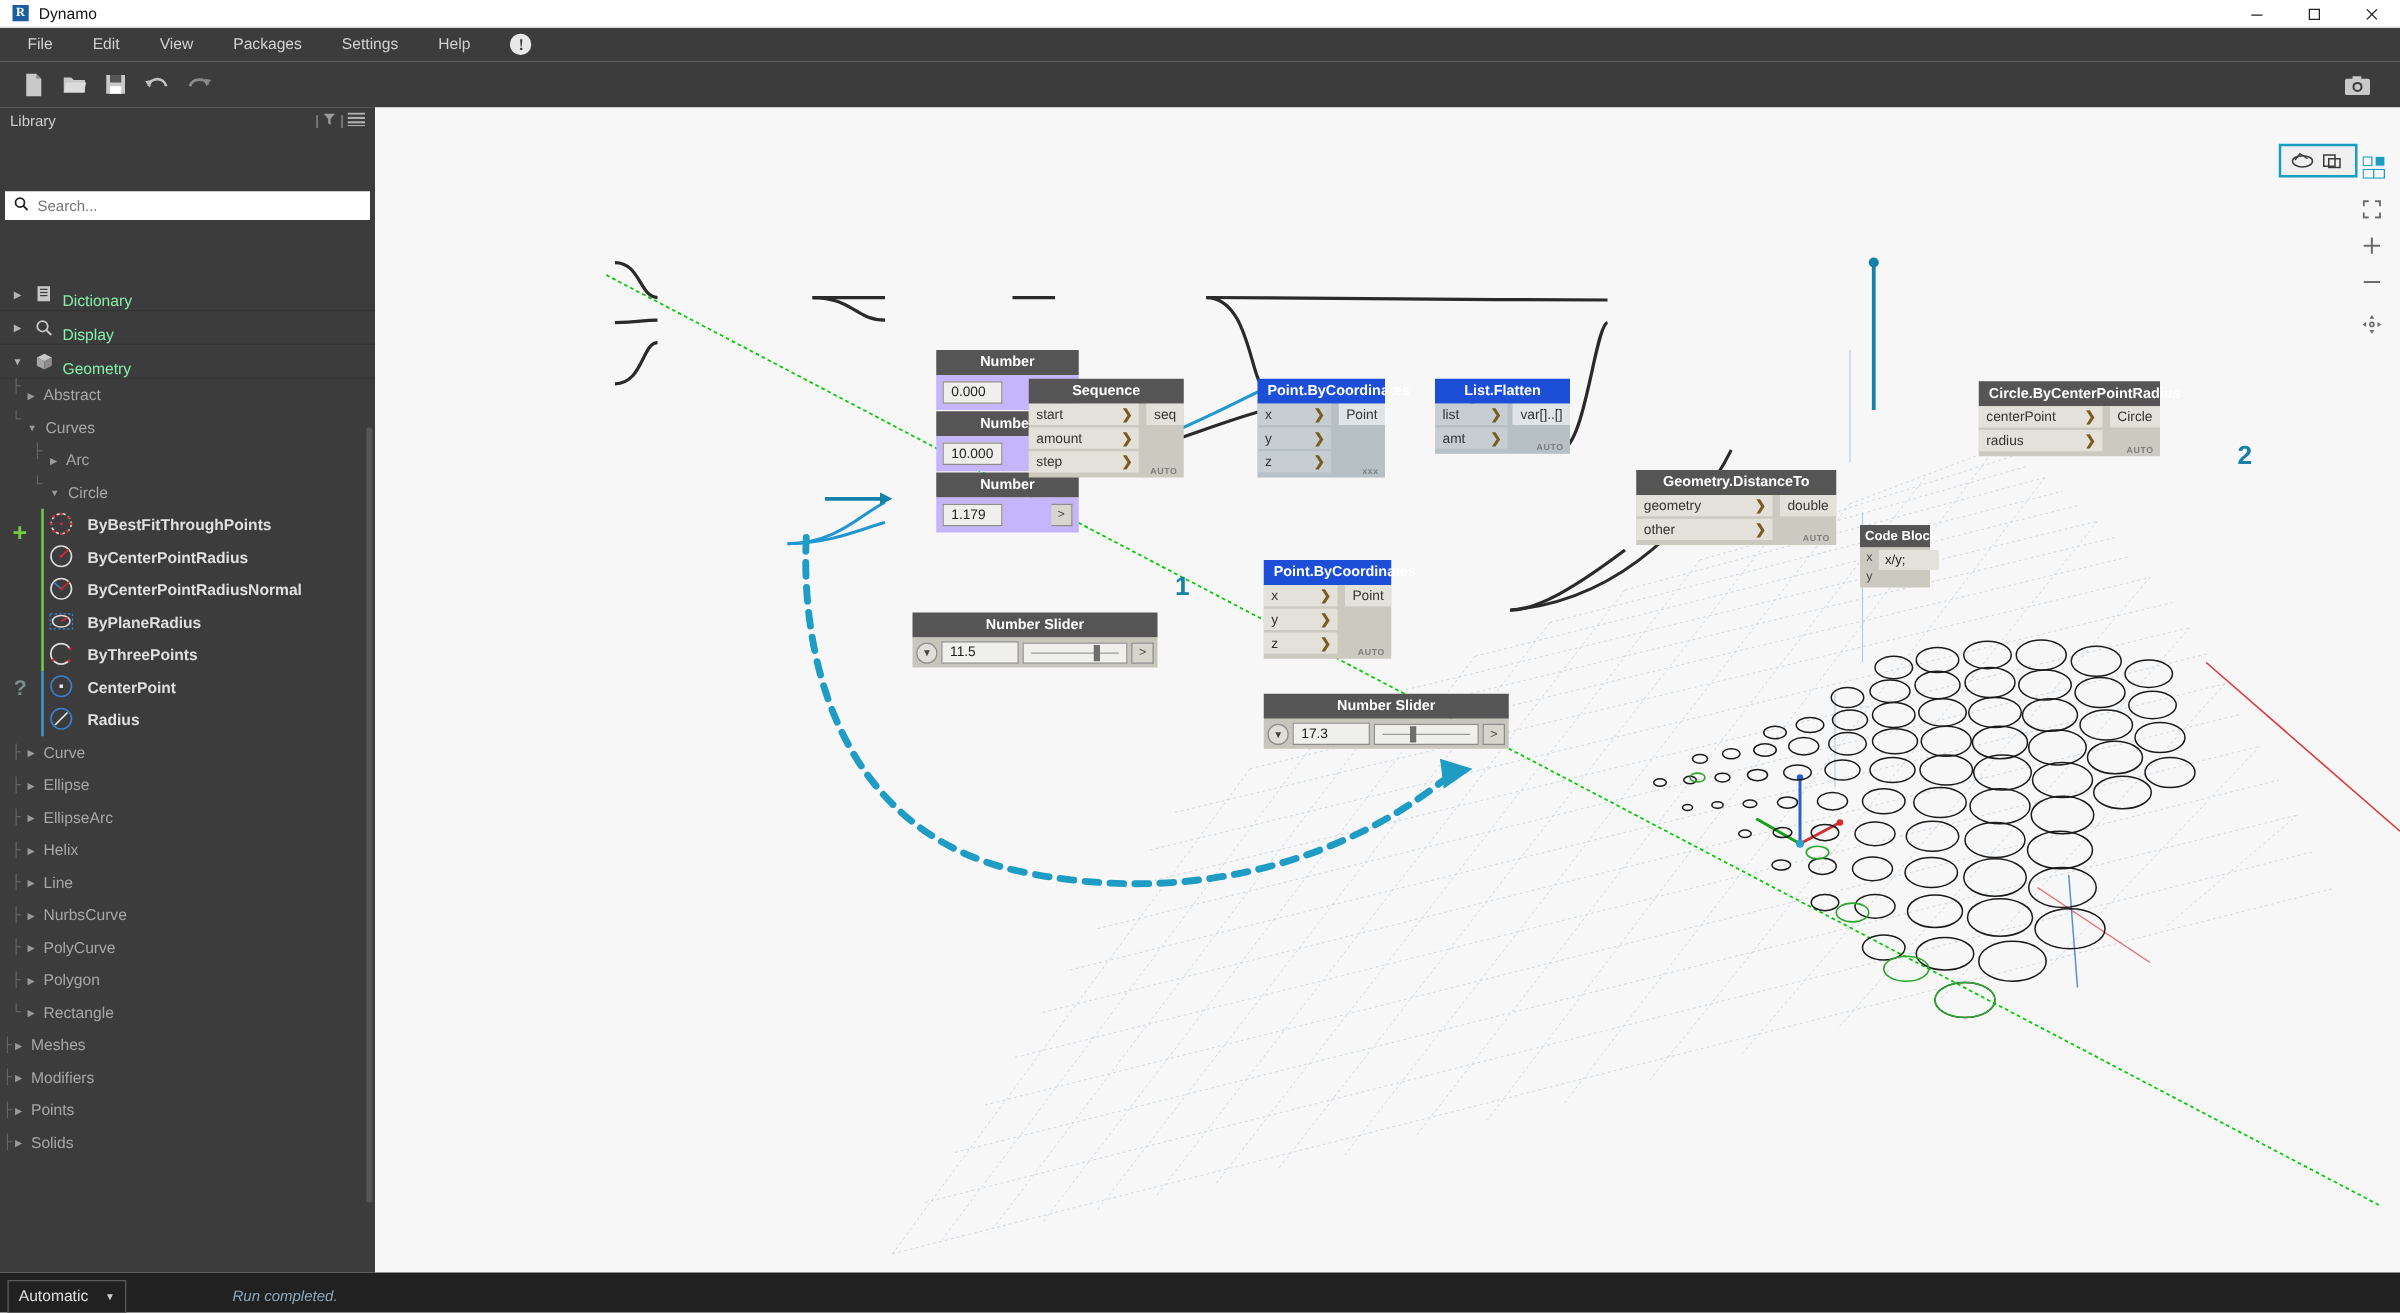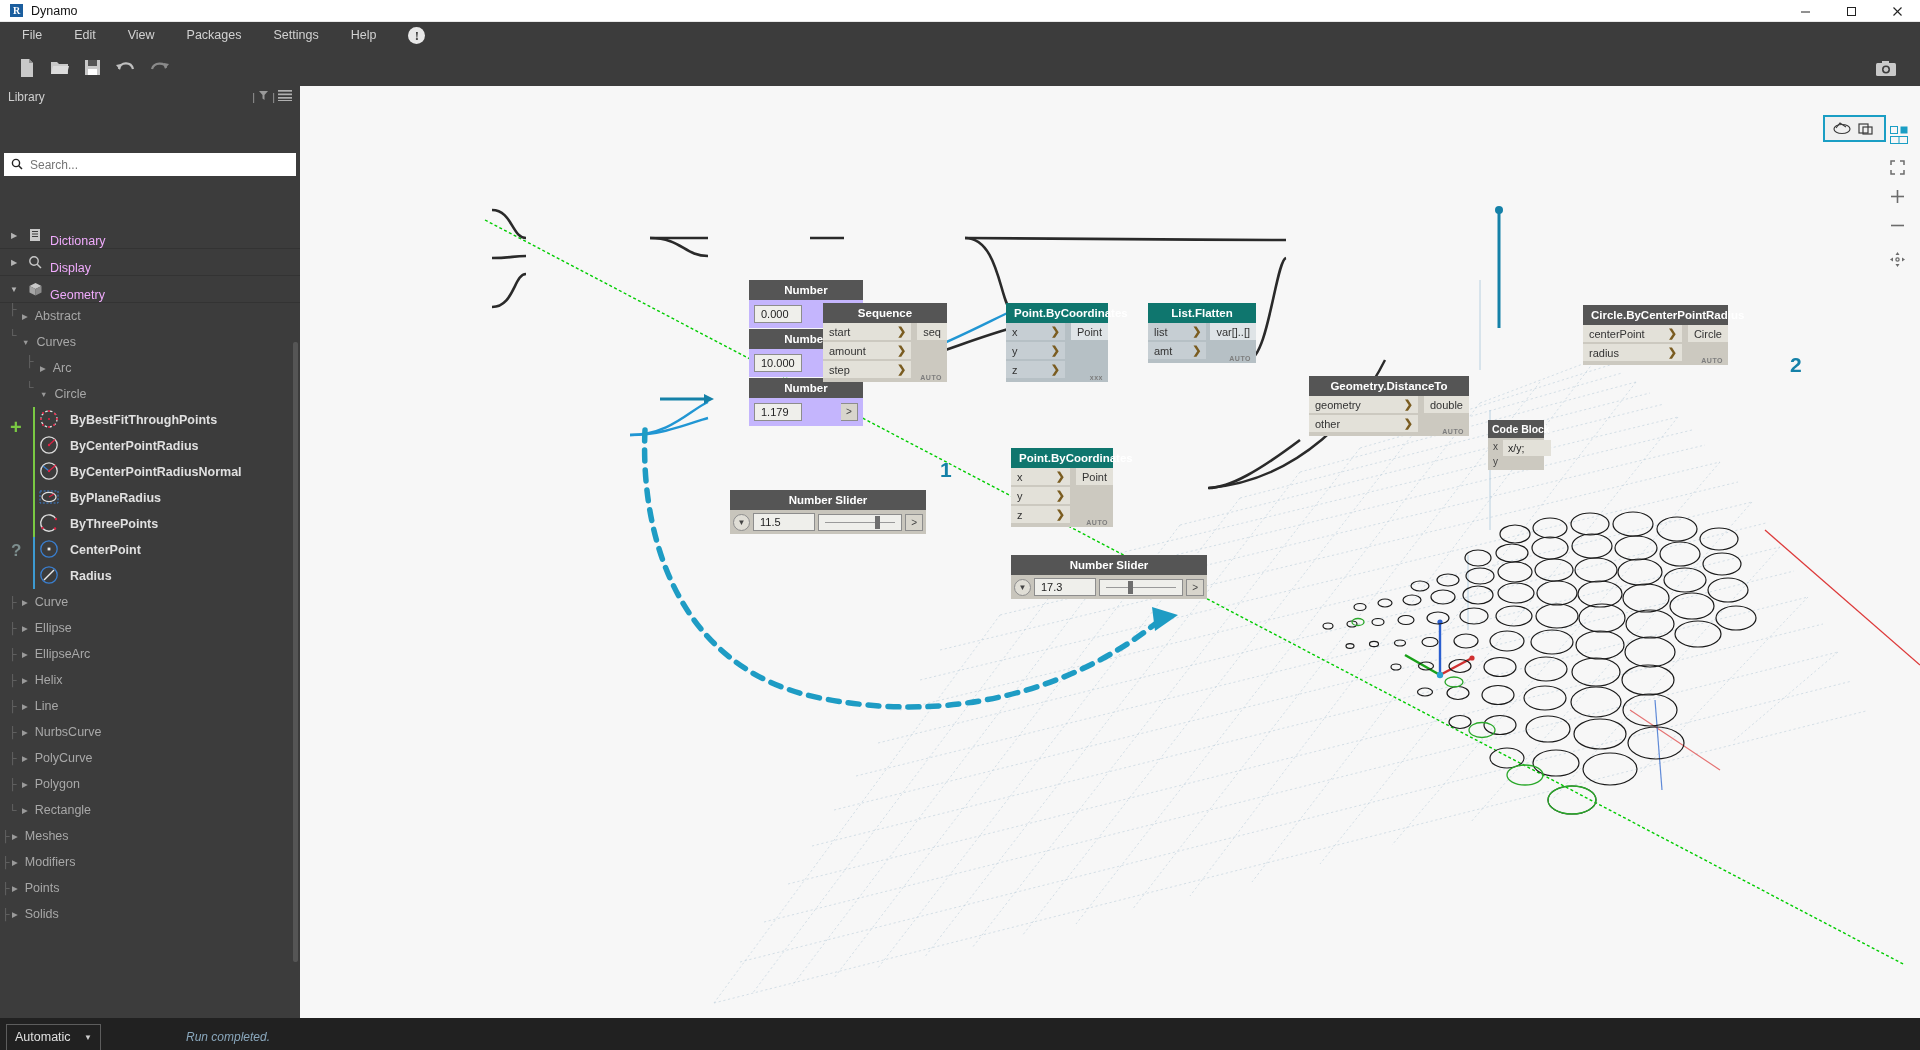--- a/index.html
+++ b/index.html
@@ -49,21 +49,21 @@
   #search-input { border:none; outline:none; font-size:12px; color:#555;
     flex:1; margin-left:7px; font-family:"Liberation Sans",sans-serif;
     background:transparent; }
   #lib-tree { flex:1; overflow:hidden; margin-top:3px; position:relative; }
 
   .cat-row { height:27px; display:flex; align-items:center;
     border-bottom:1px solid #333; padding-left:6px; }
   .cat-row .arr { width:16px; color:#b4b4b4; font-size:8px; text-align:center; }
   .cat-row .cicon { width:26px; display:flex; justify-content:center;
     color:#c8c8c8; }
-  .cat-row .clabel { font-size:12.5px; color:#f0abfc; margin-left:2px;margin-top:11px; }
+  .cat-row .clabel { font-size:12.5px; color:#86efac; margin-left:2px;margin-top:11px; }
 
   .sub-row { height:26px; display:flex; align-items:center;
     position:relative; font-size:12.5px; color:#a8a8a8; }
   .sub-row .arr { font-size:7.5px; color:#9a9a9a; margin-right:7px; }
   .tree-line { position:absolute; color:#6a6a6a; font-size:11px; }
 
   .member-row { height:26px; display:flex; align-items:center;
     padding-left:38px; font-size:12.5px; color:#e0e0e0; font-weight:bold;
     position:relative; }
   .member-row .micon { width:24px; height:24px; margin-right:8px; flex:none; }
@@ -88,21 +88,21 @@
   #hamburger { position:absolute; right:8px; top:4px; color:#c8c8c8;
     font-size:15px; line-height:1; }
 
   #canvas { position:absolute; left:0; top:24px; right:0; bottom:0;
     background:#f7f7f7; overflow:hidden; }
 
   
   .node { position:absolute; font-size:11px; }
   .node-hdr { background:#555; color:#fff; font-weight:bold; font-size:11.5px;
     text-align:center; padding:4px 8px; white-space:nowrap; }
-  .node-hdr.sel { background:#0f766e; }
+  .node-hdr.sel { background:#1d4ed8; }
   .node-body { background:#ccc9c0; display:flex; position:relative;
     padding-bottom:2px; }
   .node-body.sel { background:#b6c0c5; }
   .ports-in { display:flex; flex-direction:column; }
   .port { background:#e3e1d9; display:flex; align-items:center;
     justify-content:space-between; padding:2px 5px 2px 6px;
     font-size:11px; color:#333; margin-bottom:2px; height:17px; }
   .port.sel { background:#c6ced3; }
   .port .chev { color:#7a5c20; font-weight:bold; font-size:11px;
     margin-left:10px; }

